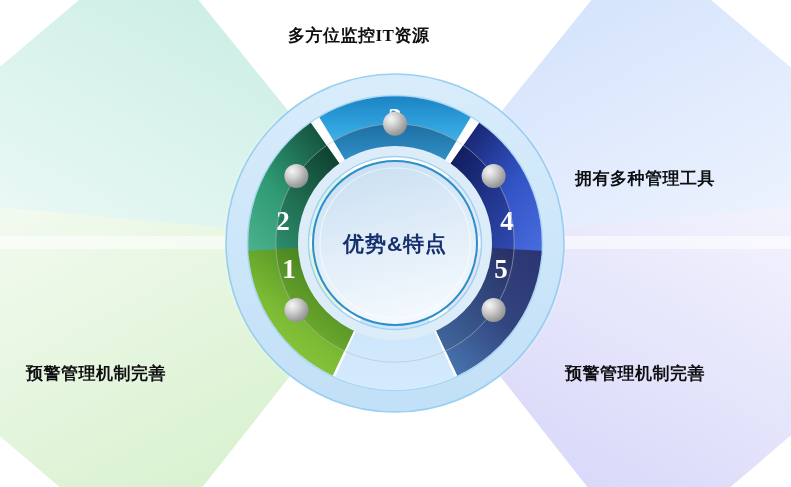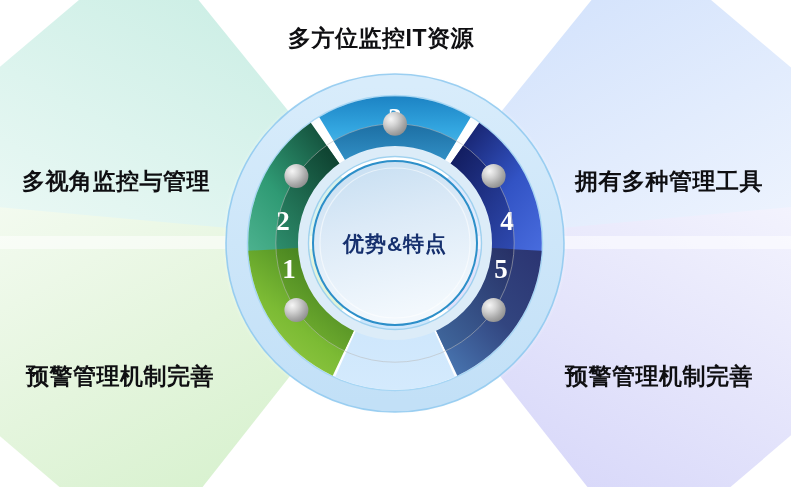--- a/index.html
+++ b/index.html
@@ -17,23 +17,23 @@
   }
   #bg-wedges, #wheel {
     position: absolute;
     left: 0;
     top: 0;
     width: 791px;
     height: 487px;
   }
   .label {
     position: absolute;
-    font-family: Liberation Sans, sans-serif;
+    font-family: Liberation Serif, serif;
     font-weight: bold;
-    font-size: 23px;
+    font-size: 17px;
     color: #0f0f12;
     letter-spacing: 0.5px;
     white-space: nowrap;
     line-height: 1;
   }
   .label-top      { left: 288px; top: 27px; }
   .label-left-up  { left: 22px;  top: 170px; }
   .label-left-dn  { left: 26px;  top: 365px; }
   .label-right-up { left: 575px; top: 170px; }
   .label-right-dn { left: 565px; top: 365px; }
@@ -226,18 +226,17 @@
         <circle cx="-98.6" cy="-67.1" r="12" fill="url(#bead)"></circle>
         <circle cx="-98.6" cy="67.1" r="12" fill="url(#bead)"></circle>
         <circle cx="98.6" cy="-67.1" r="12" fill="url(#bead)"></circle>
         <circle cx="98.6" cy="67.1" r="12" fill="url(#bead)"></circle>
       </g>
 
     </g>
   </svg>
 
   <div class="label label-top">多方位监控IT资源</div>
-  <div class="label label-left-up">多视角监控与管理</div>
   <div class="label label-left-dn">预警管理机制完善</div>
   <div class="label label-right-dn">预警管理机制完善</div>
   <div class="label label-right-up">拥有多种管理工具</div>
 
 </div>
 
 </body></html>

